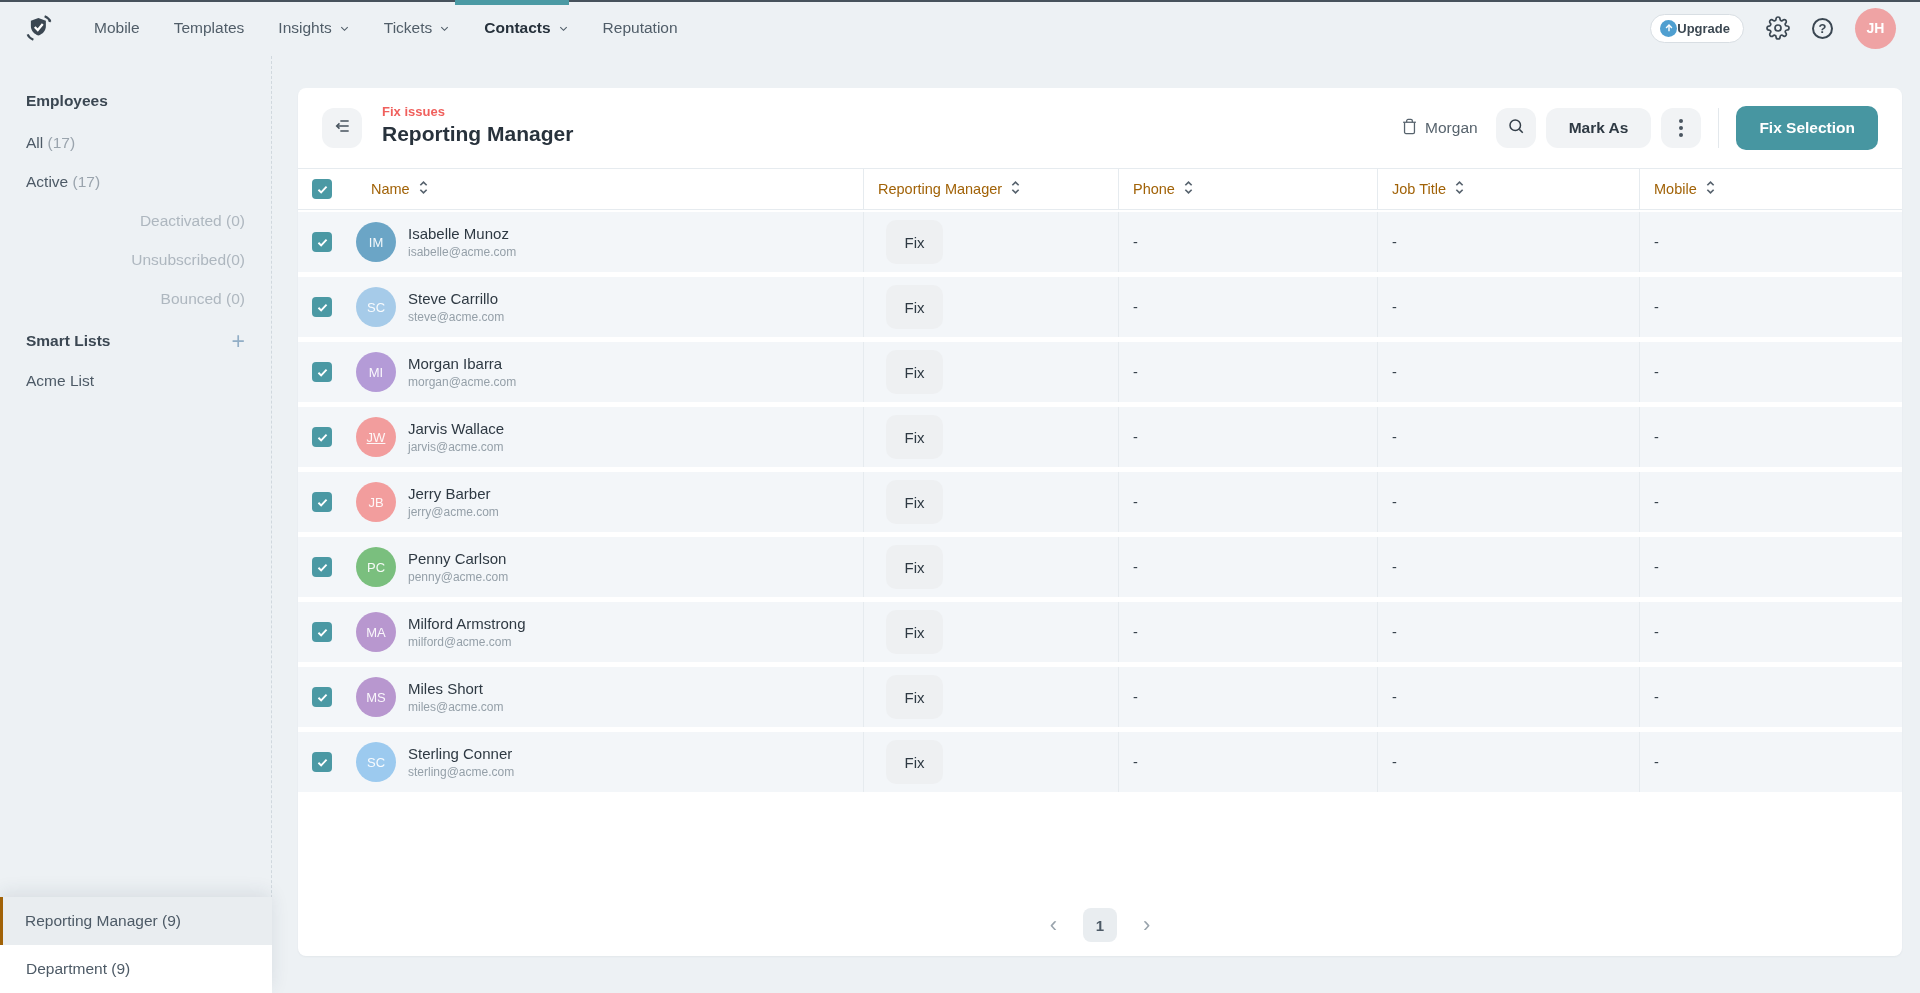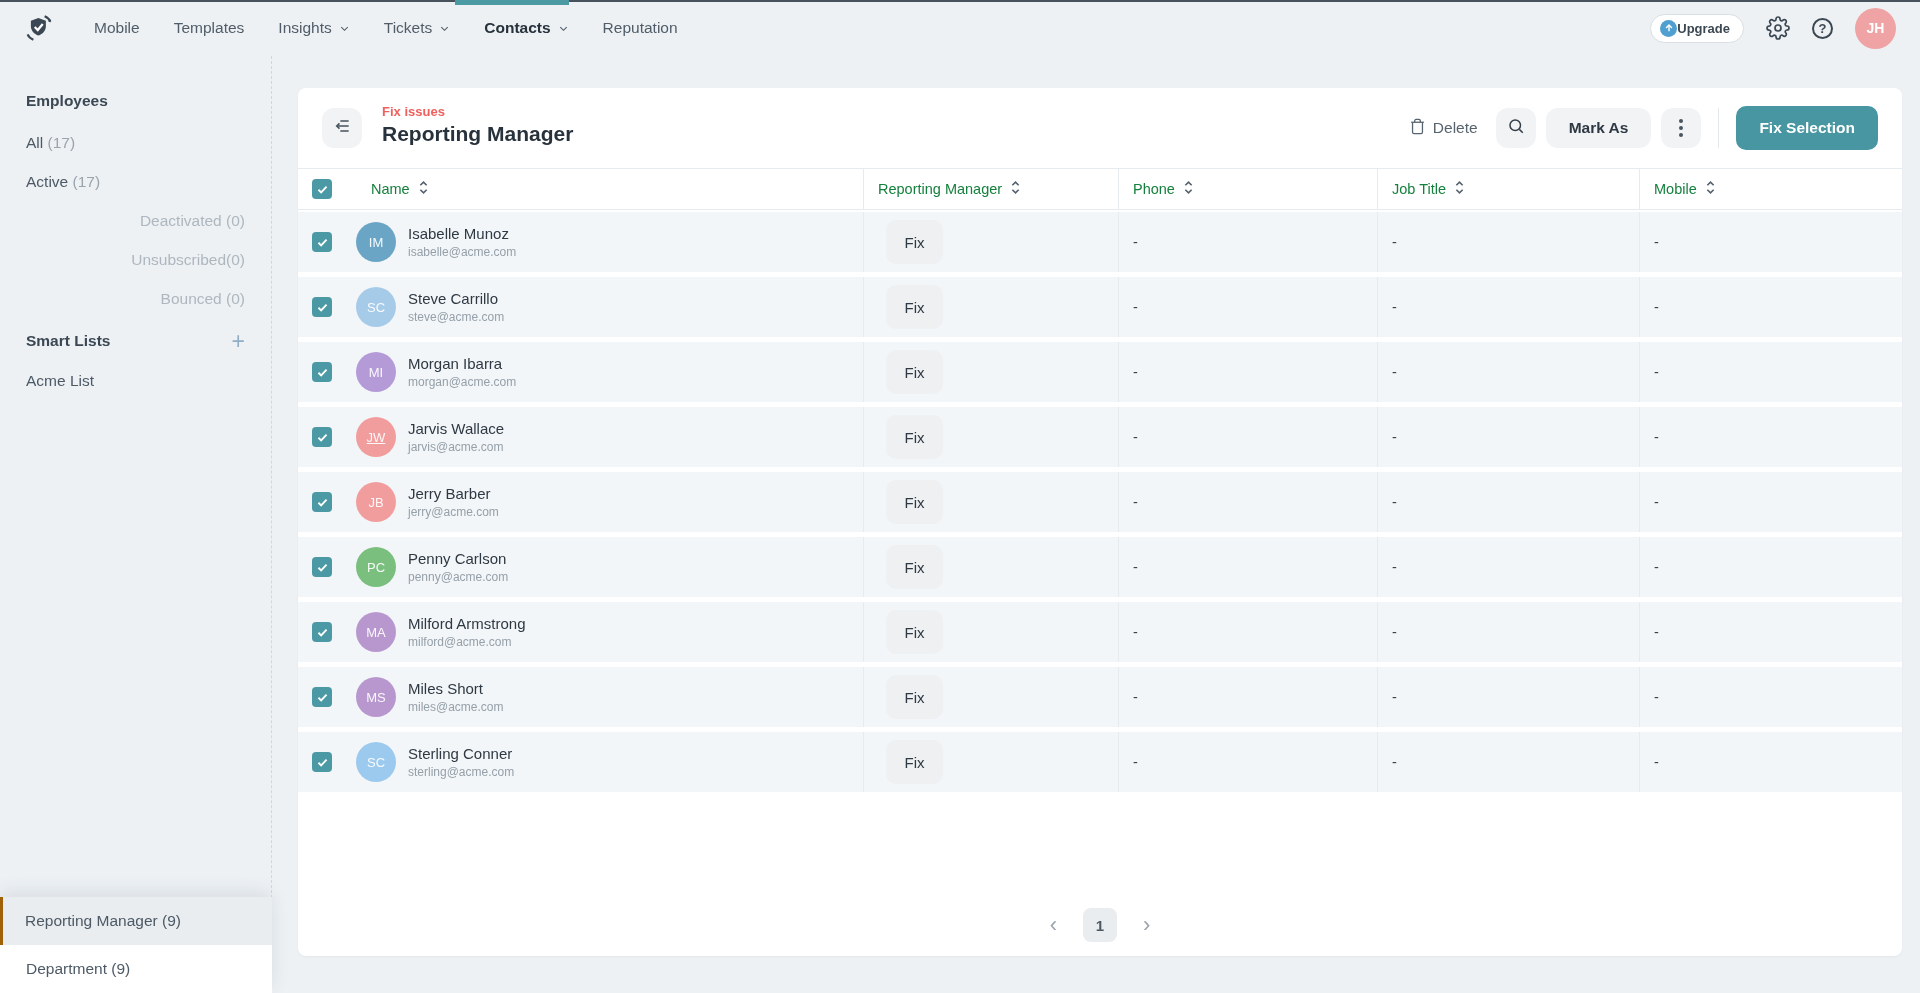--- a/index.html
+++ b/index.html
@@ -57,21 +57,21 @@
   .markas-btn{height:40px;border-radius:12px;background:#f1f3f5;padding:0 23px;font-size:15.5px;font-weight:bold;
     color:#2e3943;display:flex;align-items:center;cursor:pointer;}
   .kebab{display:flex;flex-direction:column;gap:3px;}
   .kebab i{width:4px;height:4px;border-radius:50%;background:#4a5560;}
   .tb-divider{width:1px;height:40px;background:#e3e8ec;margin:0 7px;}
   .fixsel-btn{height:44px;border-radius:10px;background:#4796a1;color:#fff;font-size:15.5px;font-weight:bold;
     padding:0 23px;display:flex;align-items:center;cursor:pointer;}
   
   .grid-cols{display:grid;grid-template-columns:565px 255px 259px 262px 263px;}
   .thead{height:42px;border-top:1px solid #e6ebef;border-bottom:1px solid #e6ebef;}
-  .th{display:flex;align-items:center;font-size:14.5px;color:#15803d;padding-left:14px;}
+  .th{display:flex;align-items:center;font-size:14.5px;color:#a16207;padding-left:14px;}
   .th + .th{border-left:1px solid #e6ebef;}
   .th .label{margin-right:9px;}
   .th-name-label{margin-left:39px;margin-right:9px;}
   .checkbox{width:20px;height:20px;border-radius:4px;background:#4b99a4;display:flex;align-items:center;justify-content:center;
     flex:none;cursor:pointer;}
   .tbody{padding-top:2px;}
   .row{height:60px;margin-bottom:5px;background:#f3f6f9;cursor:pointer;}
   .cell{display:flex;align-items:center;padding-left:14px;font-size:14.5px;color:#38434d;}
   .cell + .cell{border-left:1px solid #e6ebef;}
   .name-cell{padding-left:14px;}
@@ -205,21 +205,21 @@
       <div class="page-title">Reporting Manager</div>
     </div>
     <div class="toolbar">
       <div class="delete-btn">
         <span>
           <svg width="17" height="17" viewBox="0 0 24 24" fill="none" stroke="#57636d" stroke-width="1.8">
             <polyline points="3 6 5 6 21 6"></polyline>
             <path d="M19 6v14a2 2 0 0 1-2 2H7a2 2 0 0 1-2-2V6m3 0V4a2 2 0 0 1 2-2h4a2 2 0 0 1 2 2v2"></path>
           </svg>
         </span>
-        <span>Delete</span>
+        <span>Morgan</span>
       </div>
       <div class="sq-btn">
         <span>
           <svg width="18" height="18" viewBox="0 0 24 24" fill="none" stroke="#333e48" stroke-width="2">
             <circle cx="11" cy="11" r="7"></circle>
               <line x1="16.5" y1="16.5" x2="21" y2="21"></line>
           </svg>
         </span>
       </div>
       <div class="markas-btn">Mark As</div>

